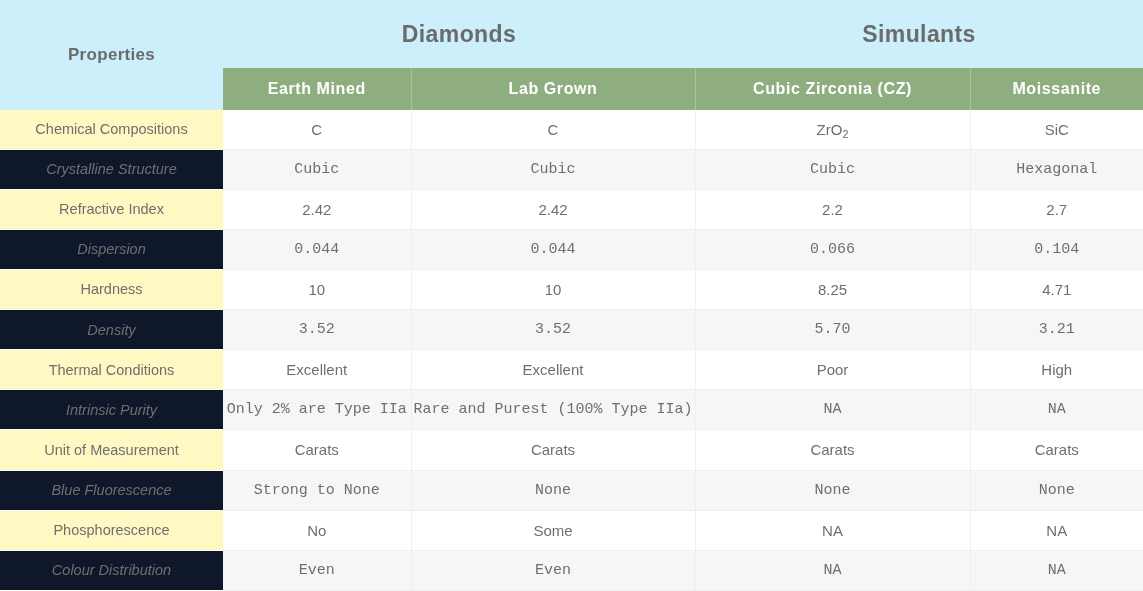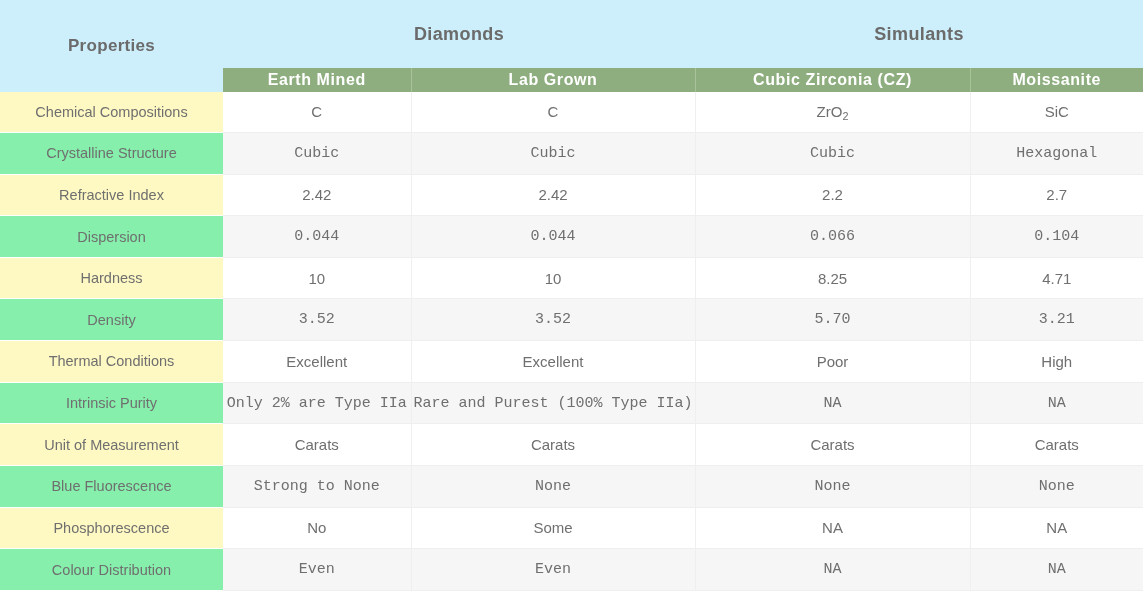--- a/index.html
+++ b/index.html
@@ -38,36 +38,36 @@
     color: #6b6b6b;
     font-size: 17px;
     font-weight: bold;
     text-align: center;
     vertical-align: middle;
     letter-spacing: 0.3px;
   }
   .group-head {
     background: #cdeefb;
     color: #6b6b6b;
-    font-size: 18px;
+    font-size: 23px;
     font-weight: bold;
     text-align: center;
     vertical-align: middle;
     letter-spacing: 0.4px;
     height: 68px;
   }
   .sub-head {
     background: #8fae80;
     color: #ffffff;
     font-size: 16px;
     font-weight: bold;
     text-align: center;
     vertical-align: middle;
     letter-spacing: 0.6px;
-    height: 24px;
+    height: 42px;
     border-right: 1px solid #a8c29a;
   }
   .sub-head.last { border-right: none; }
 
   
   .prop-cell {
     background: #fef9c3;
     color: #6f6f6f;
     font-size: 14.5px;
     text-align: center;
@@ -78,21 +78,21 @@
     background: #ffffff;
     color: #6f6f6f;
     font-size: 15px;
     text-align: center;
     vertical-align: middle;
     border-bottom: 1px solid #efefef;
     border-right: 1px solid #efefef;
   }
   .val-cell.last { border-right: none; margin-left: 28px; }
   tr.alt .val-cell { background: #f6f6f6; font-family: Liberation Mono, monospace; }
-  tr.alt .prop-cell { background: #86efac; }
+  tr.alt .prop-cell { background: #0f172a; font-style: italic; }
   sub { font-size: 0.72em; vertical-align: baseline; position: relative; top: 3px; }
 </style>
 </head>
 <body>
 
 <table class="compare">
   <colgroup>
     <col class="c-prop">
     <col class="c-em">
     <col class="c-lg">

